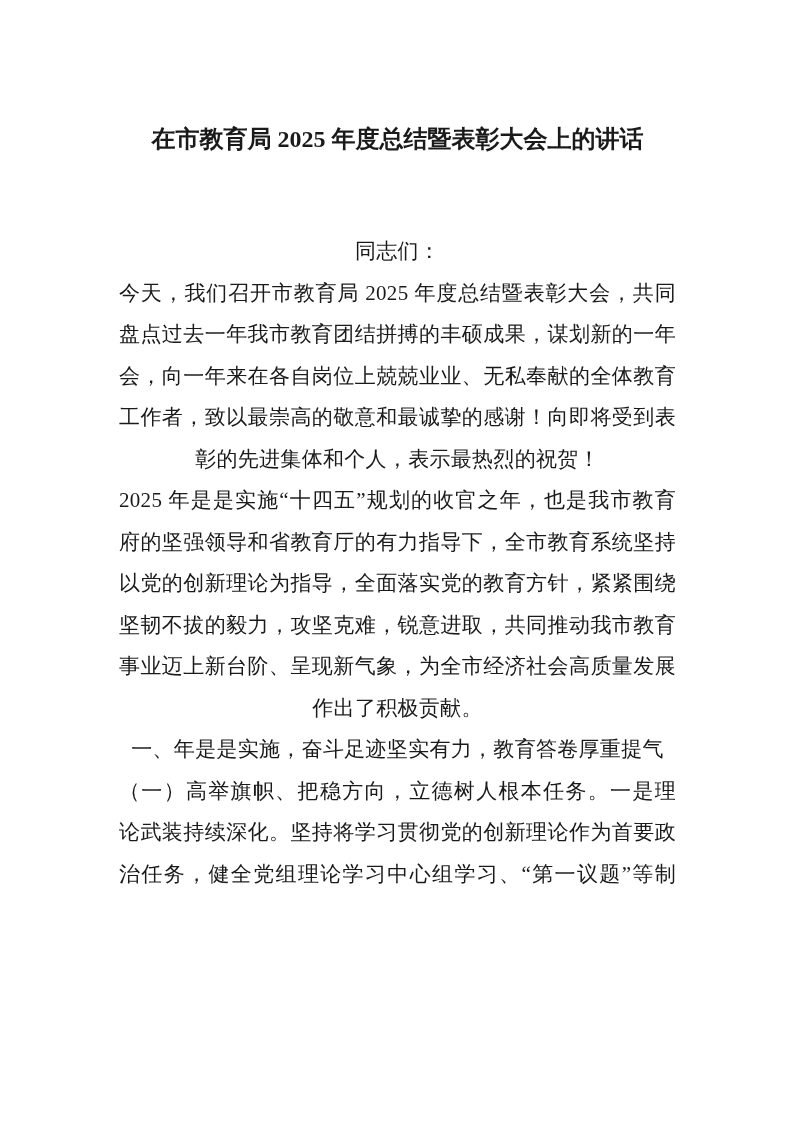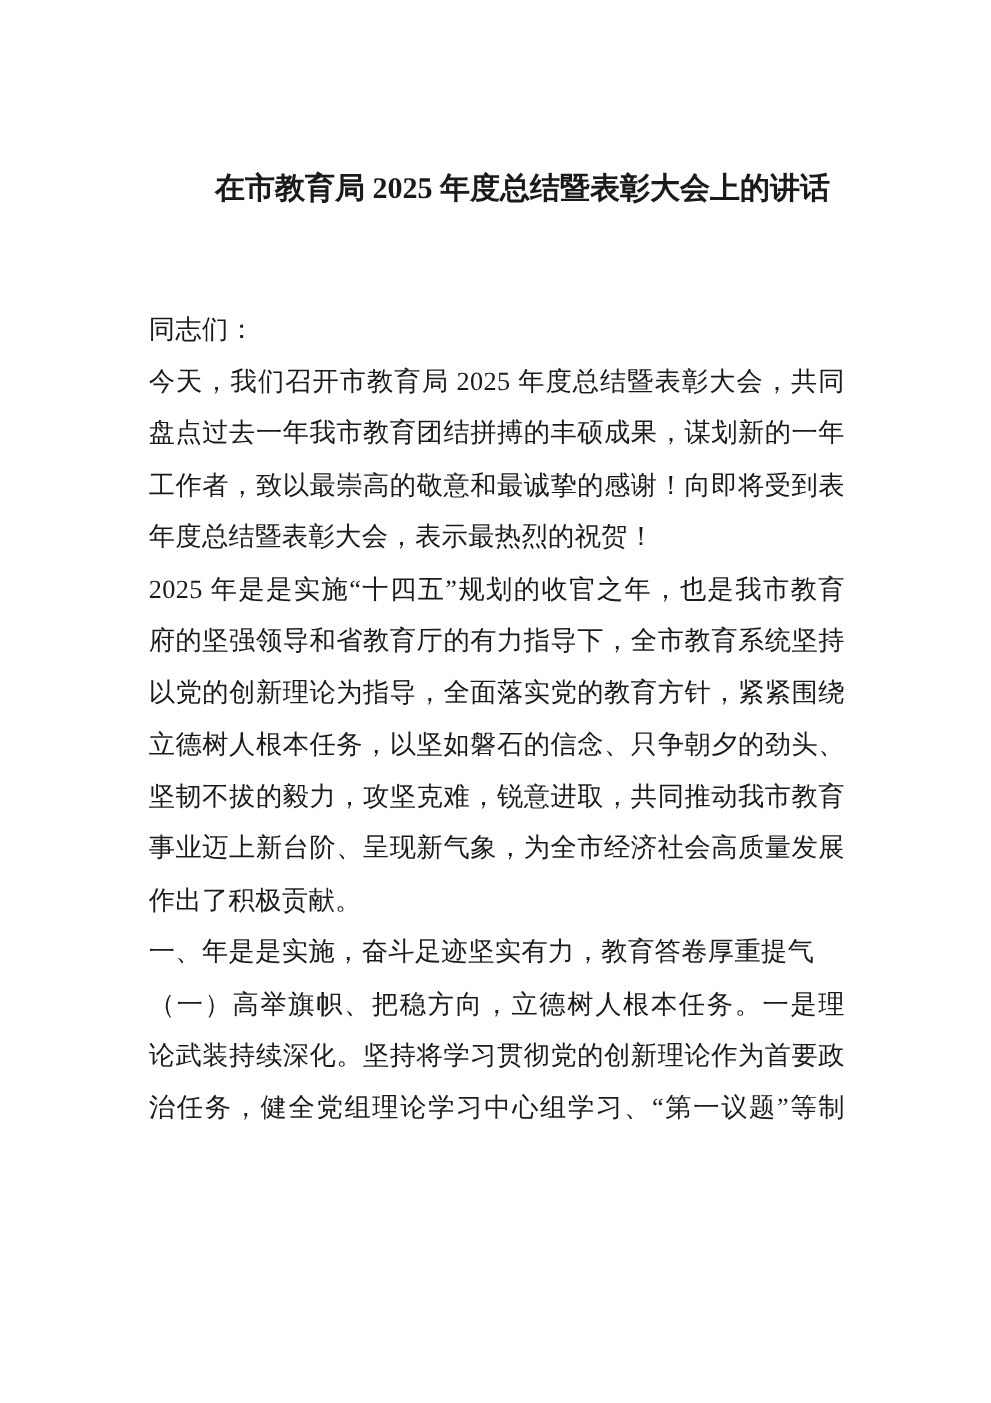--- a/index.html
+++ b/index.html
@@ -13,36 +13,36 @@
     height: 1122px;
     background: #ffffff;
     overflow: hidden;
     font-family: "Liberation Serif", "DejaVu Serif", serif;
     color: #1a1a1a;
   }
   .doc {
     padding: 121px 117px 0 119px;
   }
   .title {
-    margin: 12px;
+    margin: 0;
     font-size: 24px;
     line-height: 37px;
     font-weight: 700;
-    text-align: right;
+    text-align: center;
     white-space: nowrap;
   }
   .body-text {
     margin-top: 73px;
   }
   .line {
     font-size: 21px;
     line-height: 41.5px;
     height: 41.5px;
     overflow: hidden;
-    text-align: left;
+    text-align: center;
     letter-spacing: 0.3px;
   }
   .line.fill {
     text-align: justify;
     text-align-last: justify;
     text-justify: inter-character;
   }
   .heading-line {
     
   }
@@ -54,27 +54,27 @@
   <div class="doc">
 
     <h1 class="title">在市教育局 2025 年度总结暨表彰大会上的讲话</h1>
 
     <div class="body-text">
 
       <div class="line">同志们：</div>
 
       <div class="line fill">今天，我们召开市教育局 2025 年度总结暨表彰大会，共同</div>
       <div class="line fill">盘点过去一年我市教育团结拼搏的丰硕成果，谋划新的一年</div>
+      <div class="line fill">会，向一年来在各自岗位上兢兢业业、无私奉献的全体教育</div>
       <div class="line fill">工作者，致以最崇高的敬意和最诚挚的感谢！向即将受到表</div>
-      <div class="line">年度总结暨表彰大会，表示最热烈的祝贺！</div>
+      <div class="line">彰的先进集体和个人，表示最热烈的祝贺！</div>
 
       <div class="line fill">2025 年是是实施“十四五”规划的收官之年，也是我市教育</div>
       <div class="line fill">府的坚强领导和省教育厅的有力指导下，全市教育系统坚持</div>
       <div class="line fill">以党的创新理论为指导，全面落实党的教育方针，紧紧围绕</div>
-      <div class="line fill">立德树人根本任务，以坚如磐石的信念、只争朝夕的劲头、</div>
       <div class="line fill">坚韧不拔的毅力，攻坚克难，锐意进取，共同推动我市教育</div>
       <div class="line fill">事业迈上新台阶、呈现新气象，为全市经济社会高质量发展</div>
       <div class="line">作出了积极贡献。</div>
 
       <div class="line heading-line">一、年是是实施，奋斗足迹坚实有力，教育答卷厚重提气</div>
 
       <div class="line fill">（一）高举旗帜、把稳方向，立德树人根本任务。一是理</div>
       <div class="line fill">论武装持续深化。坚持将学习贯彻党的创新理论作为首要政</div>
       <div class="line fill">治任务，健全党组理论学习中心组学习、“第一议题”等制</div>
 

